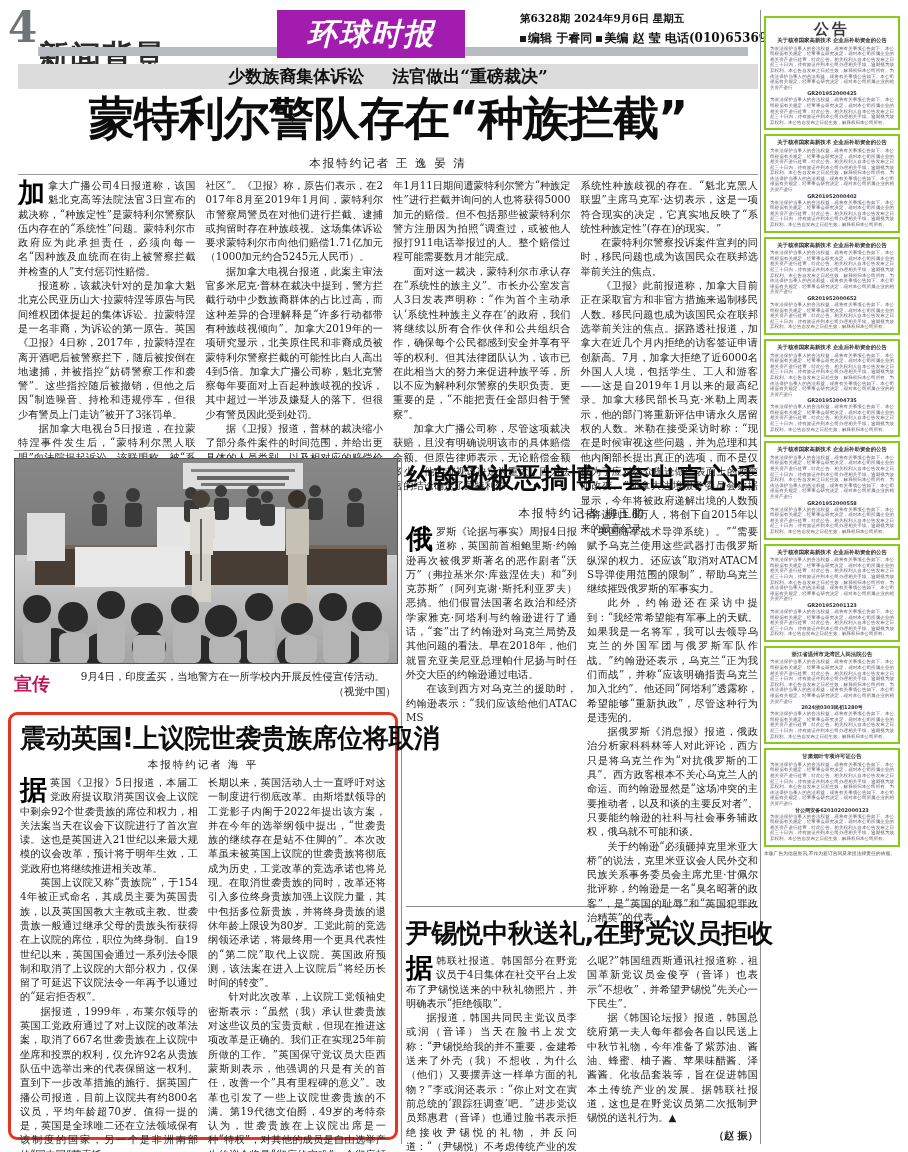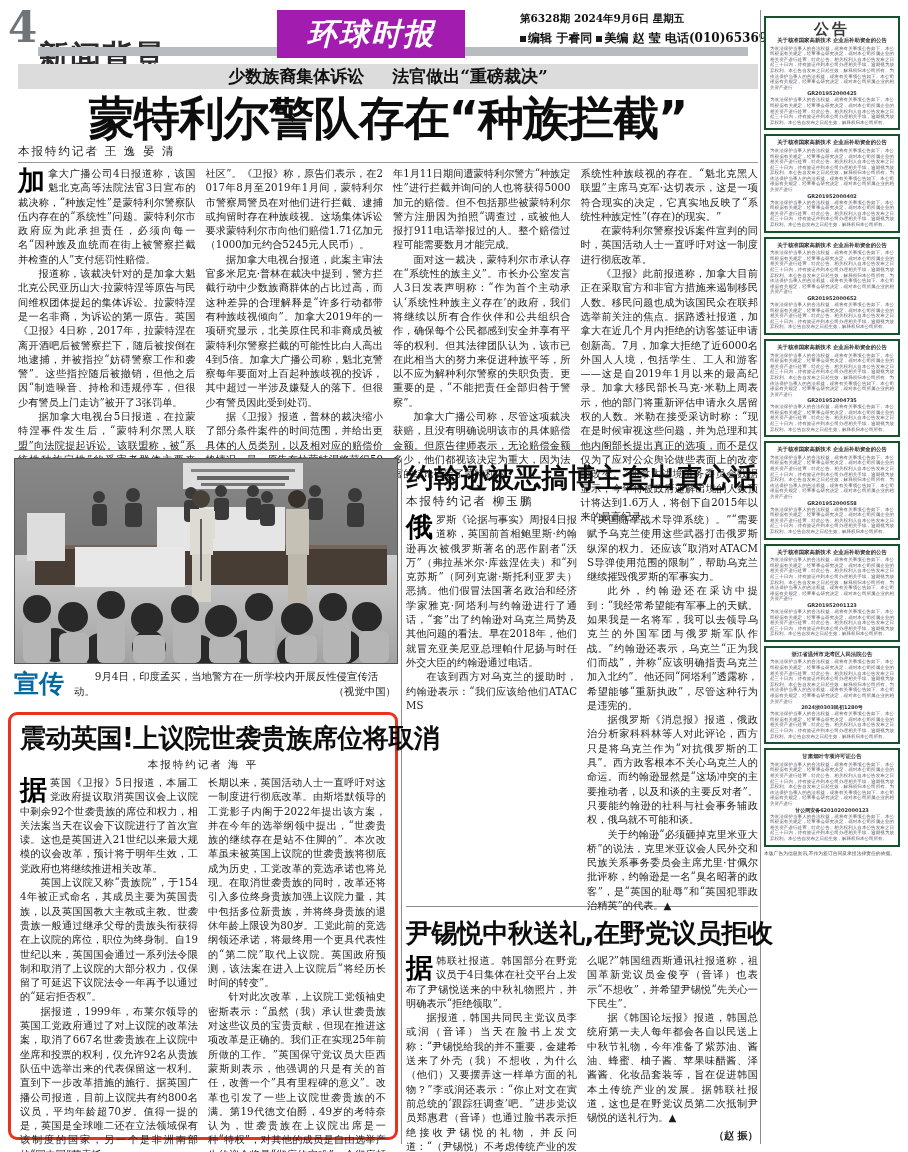--- a/index.html
+++ b/index.html
@@ -57,21 +57,21 @@
     font-family:"DejaVu Serif","Liberation Serif",serif;
     font-size:17px;font-weight:700;color:#111;
   }
   .leadhead{
     margin-top:3px;
     font-family:"DejaVu Sans","Liberation Sans",sans-serif;
     font-size:46px;font-weight:900;letter-spacing:-1px;
     line-height:52px;color:#0d0d0d;text-align:center;white-space:nowrap;
   }
   .byline{
-    text-align:left;font-size:11.5px;color:#222;margin-top:0;
+    text-align:center;font-size:11.5px;color:#222;margin-top:12px;
     font-family:"DejaVu Serif","Liberation Serif",serif;letter-spacing:2px;
   }
   .rulethin{height:1px;background:#9a9a9a;margin-top:3px;}
 
   .cols3{display:flex;gap:10px;margin-top:4px;}
   .col{width:auto;flex:1;}
   p.bt{
     margin:0 0 0 0;font-size:10.2px;line-height:14.3px;
     font-family:"DejaVu Serif","Liberation Serif",serif;
     text-align:justify;color:#1c1c1c;text-indent:2em;
@@ -86,22 +86,22 @@
 
   
   .vline{position:absolute;background:#8d8d8d;width:1px;}
   .hline{position:absolute;background:#8d8d8d;height:1px;}
 
   
   .photobox{position:absolute;left:14px;top:458px;width:382px;height:204px;border:1px solid #555;overflow:hidden;background:#cfcfcf;}
   .photo{width:100%;height:100%;display:block;}
   .capbox{position:absolute;left:14px;top:665px;width:382px;height:40px;}
   .capword{
-    float:left;font-size:25px;font-weight:900;line-height:38px;
-    font-family:"DejaVu Sans","Liberation Sans",sans-serif;color:#0369a1;margin-right:10px;
+    float:left;font-size:18px;font-weight:900;line-height:38px;
+    font-family:"DejaVu Sans","Liberation Sans",sans-serif;color:#be185d;margin-right:10px;
   }
   .captxt{
     font-size:10.4px;line-height:15px;color:#1c1c1c;
     font-family:"DejaVu Serif","Liberation Serif",serif;padding-top:4px;
     text-indent:2em;
   }
   .capsrc{float:right;}
 
   
   .redbox{
@@ -128,21 +128,21 @@
   .midstory2{position:absolute;left:406px;top:918px;width:352px;}
   .midhead2{
     font-family:"DejaVu Sans","Liberation Sans",sans-serif;
     font-size:26px;font-weight:900;text-align:center;color:#0d0d0d;
     line-height:30px;white-space:nowrap;letter-spacing:-0.5px;
   }
 
   
   .adcol{position:absolute;left:764px;top:16px;width:136px;height:1124px;}
   .adbox{
-    border:2px solid #14532d;box-sizing:border-box;
+    border:2px solid #84cc16;box-sizing:border-box;
     padding:3px 4px;margin-bottom:4px;background:#fff;overflow:hidden;
   }
   .adtitle{
     text-align:center;font-size:15px;font-weight:900;color:#3a3a3a;
     font-family:"DejaVu Sans","Liberation Sans",sans-serif;line-height:16px;
     letter-spacing:3px;
   }
   .adsub{
     text-align:center;font-size:5.4px;font-weight:700;color:#333;line-height:6.6px;
     font-family:"DejaVu Serif","Liberation Serif",serif;margin-bottom:2px;
@@ -194,21 +194,21 @@
         <p class="bt">据加拿大电视台报道，此案主审法官多米尼克·普林在裁决中提到，警方拦截行动中少数族裔群体的占比过高，而这种差异的合理解释是“许多行动都带有种族歧视倾向”。加拿大2019年的一项研究显示，北美原住民和非裔成员被蒙特利尔警察拦截的可能性比白人高出4到5倍。加拿大广播公司称，魁北克警察每年要面对上百起种族歧视的投诉，其中超过一半涉及嫌疑人的落下。但很少有警员因此受到处罚。</p>
         <p class="bt">据《卫报》报道，普林的裁决缩小了部分条件案件的时间范围，并给出更具体的人员类别，以及相对应的赔偿价格情况。最一原告在拉蒙特涅将获得5000加元的赔偿。在2018年7月11日至2019</p>
       </div>
       <div class="col">
         <p class="bt noind">年1月11日期间遭蒙特利尔警方“种族定性”进行拦截并询问的人也将获得5000加元的赔偿。但不包括那些被蒙特利尔警方注册因为拍照“调查过，或被他人报打911电话举报过的人。整个赔偿过程可能需要数月才能完成。</p>
         <p class="bt">面对这一裁决，蒙特利尔市承认存在“系统性的族主义”。市长办公室发言人3日发表声明称：“作为首个主动承认‘系统性种族主义存在’的政府，我们将继续以所有合作伙伴和公共组织合作，确保每个公民都感到安全并享有平等的权利。但其法律团队认为，该市已在此相当大的努力来促进种族平等，所以不应为解种利尔警察的失职负责。更重要的是，“不能把责任全部归咎于警察”。</p>
         <p class="bt">加拿大广播公司称，尽管这项裁决获赔，且没有明确说明该市的具体赔偿金额。但原告律师表示，无论赔偿金额多少，他们都视该决定为重大，因为法官的结论确定了蒙特利尔</p>
       </div>
       <div class="col">
         <p class="bt noind">系统性种族歧视的存在。“魁北克黑人联盟”主席马克军·达切表示，这是一项符合现实的决定，它真实地反映了“系统性种族定性”(存在)的现实。”</p>
-        <p class="bt">在蒙特利尔警察投诉案件宣判的同时，英国活动人士一直呼吁对这一制度进行彻底改革。</p>
+        <p class="bt">在蒙特利尔警察投诉案件宣判的同时，移民问题也成为该国民众在联邦选举前关注的焦点。</p>
         <p class="bt">《卫报》此前报道称，加拿大目前正在采取官方和非官方措施来遏制移民人数。移民问题也成为该国民众在联邦选举前关注的焦点。据路透社报道，加拿大在近几个月内拒绝的访客签证申请创新高。7月，加拿大拒绝了近6000名外国人人境，包括学生、工人和游客——这是自2019年1月以来的最高纪录。加拿大移民部长马克·米勒上周表示，他的部门将重新评估申请永久居留权的人数。米勒在接受采访时称：“现在是时候审视这些问题，并为总理和其他内阁部长提出真正的选项，而不是仅仅为了应对公众舆论做些表面上的改变而改变。”加拿大边境服务委员会数据显示，今年将被政府递解出境的人数预计将达到1.6万人，将创下自2015年以来的最高纪录。</p>
       </div>
     </div>
   </div>
 
   <div class="hline" style="left:14px;top:450px;width:744px;"></div>
   <div class="vline" style="left:401px;top:458px;height:686px;"></div>
   <div class="hline" style="left:406px;top:906px;width:352px;"></div>
   <div class="vline" style="left:760px;top:10px;height:1134px;"></div>
 

